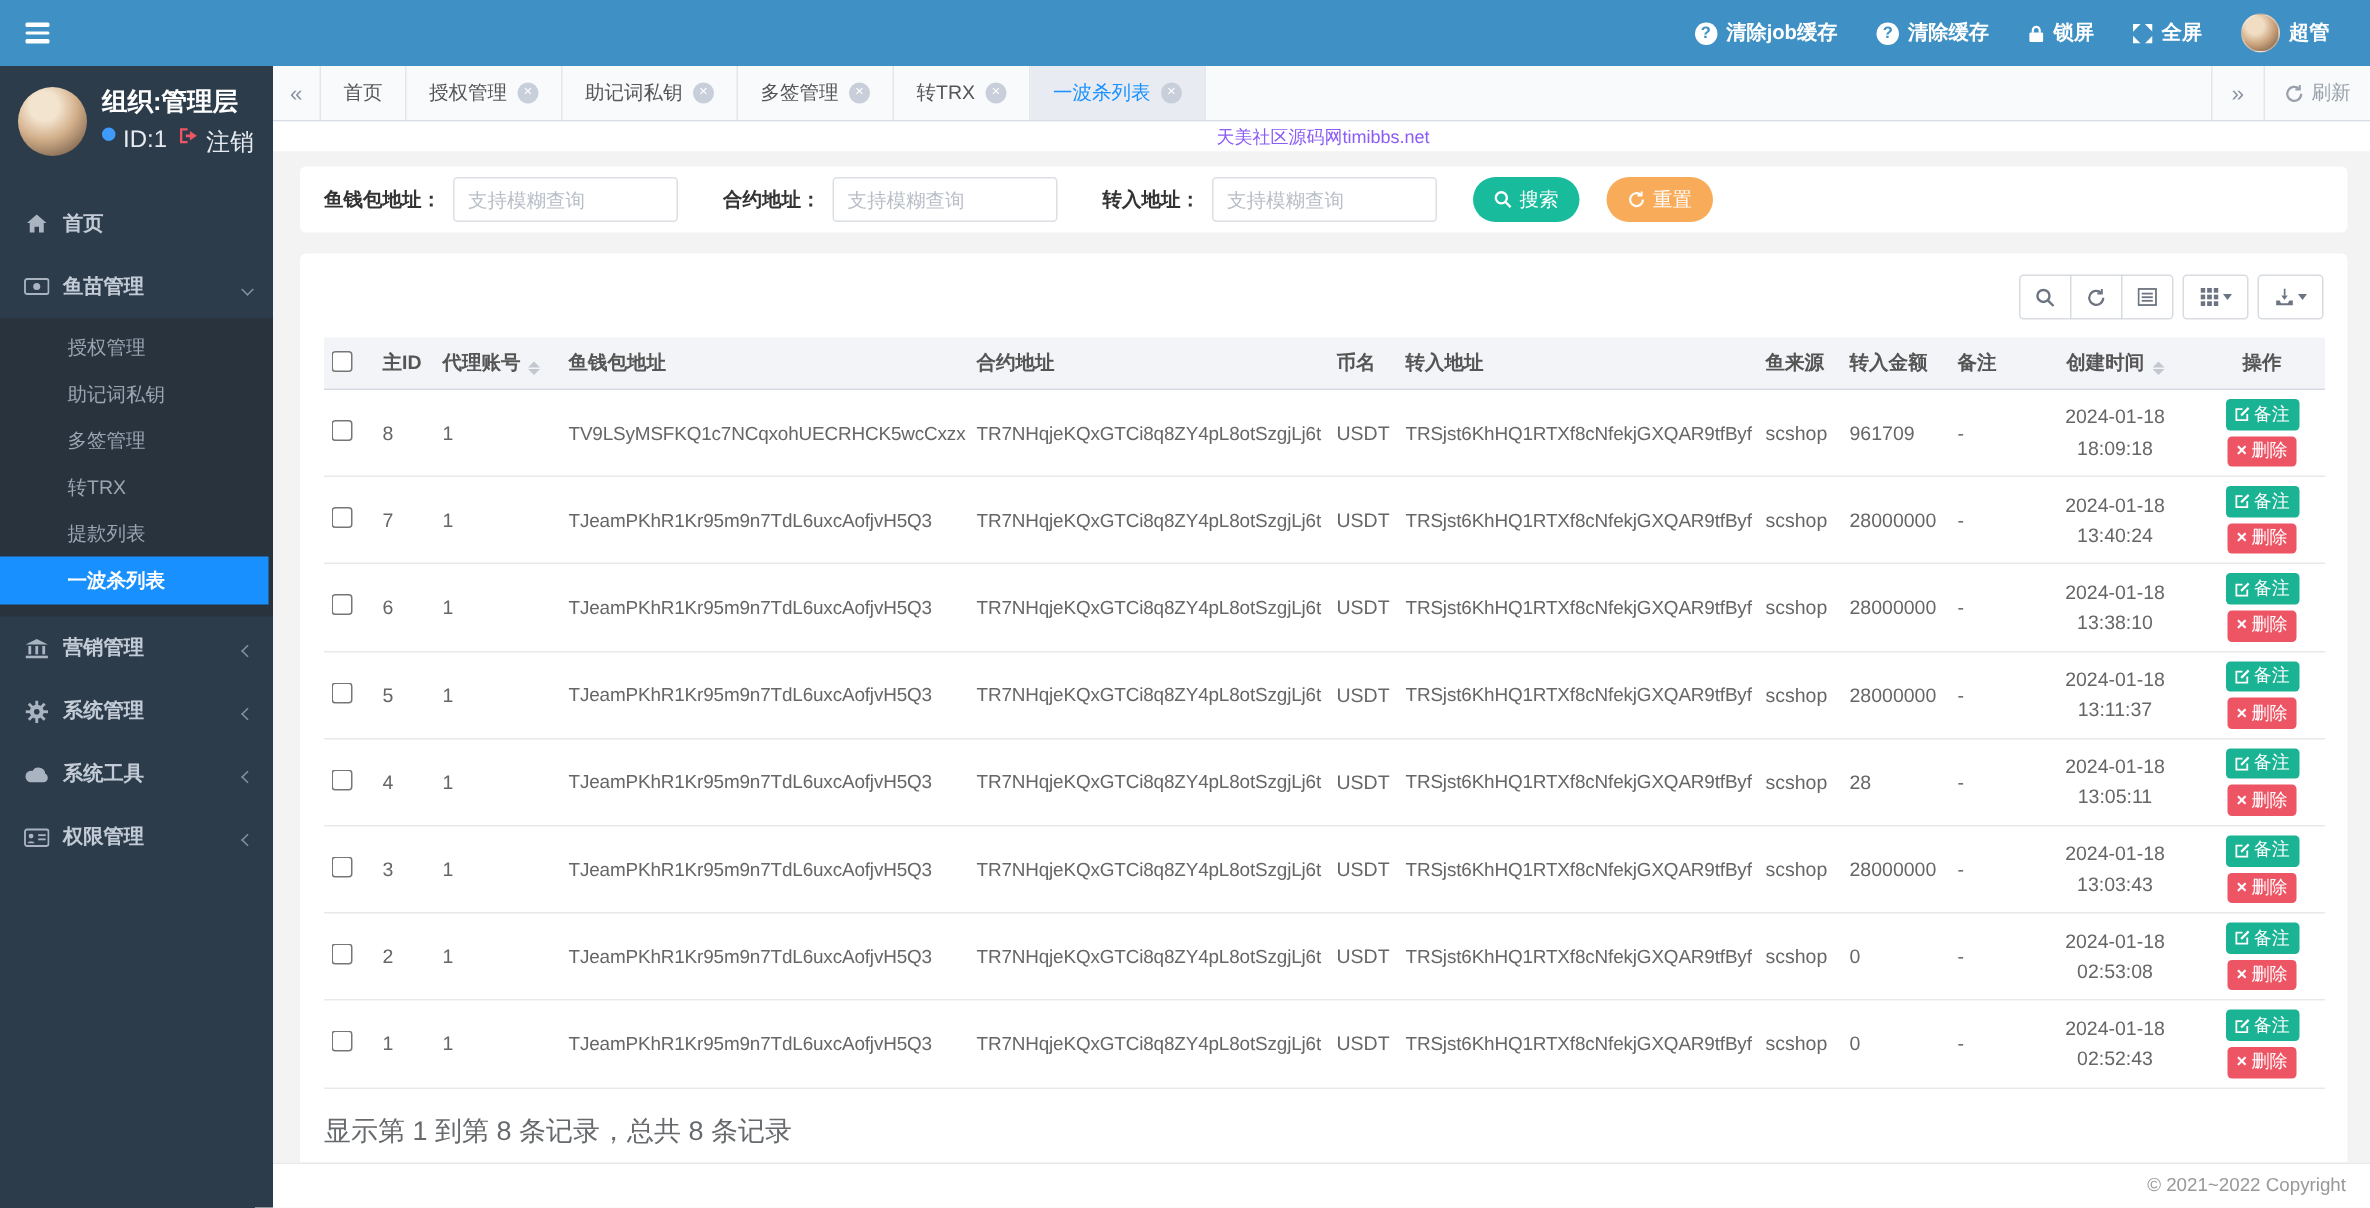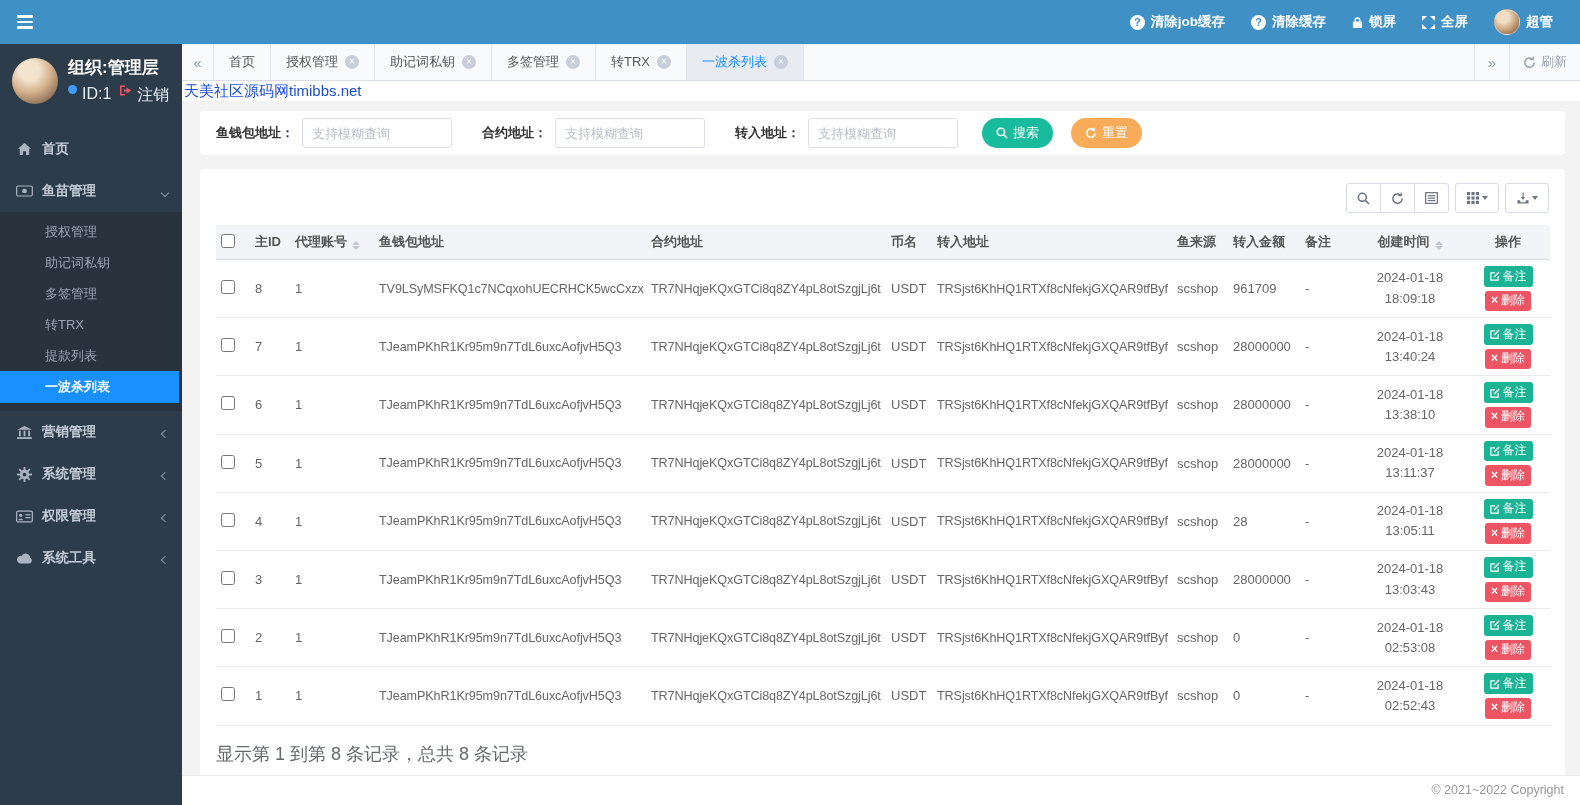--- a/index.html
+++ b/index.html
@@ -42,21 +42,21 @@
   .content { position:absolute; top:44px; left:182px; right:0; bottom:0; display:flex; flex-direction:column; }
 
   .tabbar { height:37px; background:#f9fafb; border-bottom:1px solid #d8dce3; display:flex; align-items:stretch; font-size:13px; color:#555; }
   .tab-arrow { width:32px; display:flex; align-items:center; justify-content:center; color:#8a93a2; font-size:15px; border-right:1px solid #e4e6eb; cursor:pointer; }
   .tab { display:flex; align-items:center; gap:7px; padding:0 15px; border-right:1px solid #e4e6eb; cursor:pointer; white-space:nowrap; }
   .tab.active { background:#e8ecf2; color:#1890ff; }
   .tab-close { width:14px; height:14px; border-radius:50%; background:#c8cfda; color:#fff; font-size:10px; line-height:13px; text-align:center; display:inline-block; }
   .tab-controls { margin-left:auto; display:flex; align-items:stretch; }
   .tab-ctrl { display:flex; align-items:center; gap:5px; padding:0 13px; border-left:1px solid #e4e6eb; color:#98a0ab; cursor:pointer; font-size:13px; }
 
-  .breadcrumb { height:20px; line-height:20px; background:#fff; font-size:15px; color:#1d4ed8; padding-left:2px; }
+  .breadcrumb { height:20px; line-height:20px; background:#fff; font-size:12px; color:#8b5cf6; padding-left:2px;text-align:center; }
 
   .main { flex:1; background:#f3f3f4; overflow:hidden; }
 
   .card { background:#fff; border-radius:4px; margin:10px 15px 0 18px; }
   .filter-card { height:44px; display:flex; align-items:center; padding:0 16px; gap:30px; }
   .fgroup { display:flex; align-items:center; gap:8px; }
   .flabel { font-size:13px; font-weight:700; color:#333; white-space:nowrap; }
   .finput { width:150px; height:30px; border:1px solid #dcdfe4; border-radius:3px; padding:0 9px; font-size:13px; color:#333; outline:none; }
   .finput::placeholder { color:#b9bec7; }
   .btn-pill { height:30px; border:none; border-radius:15px; color:#fff; font-size:13px; padding:0 14px; display:inline-flex; align-items:center; gap:5px; cursor:pointer; }
@@ -215,39 +215,39 @@
           <circle cx="8" cy="8" r="5"></circle>
             <circle cx="8" cy="8" r="2" fill="#2d3c4b"></circle>
         </svg>
       </span>
       <span>系统管理</span>
       <span class="chev-box"><i class="chev left"></i></span>
     </div>
 
     <div class="m-item">
       <span class="micon">
+        <svg viewBox="0 0 18 12" width="17" height="11">
+            <path d="M5 11.5 a4.2 4.2 0 1 1 .9-8.3 A5 5 0 0 1 15.2 5.3 A3.3 3.3 0 0 1 14.3 11.5 Z" fill="currentColor"></path>
+          </svg>
+      </span>
+      <span>系统工具</span>
+      <span class="chev-box"><i class="chev left"></i></span>
+    </div>
+
+    <div class="m-item">
+      <span class="micon">
         <svg viewBox="0 0 18 13" width="17" height="13">
             <rect x="0.7" y="0.7" width="16.6" height="11.6" rx="1.5" fill="none" stroke="currentColor" stroke-width="1.3"></rect>
             <circle cx="5" cy="5.3" r="1.7" fill="currentColor"></circle>
             <path d="M2.6 10.4 C2.6 8.4 7.4 8.4 7.4 10.4 Z" fill="currentColor"></path>
             <rect x="10" y="4" width="5.3" height="1.3" fill="currentColor"></rect>
             <rect x="10" y="7" width="5.3" height="1.3" fill="currentColor"></rect>
           </svg>
       </span>
       <span>权限管理</span>
-      <span class="chev-box"><i class="chev left"></i></span>
-    </div>
-
-    <div class="m-item">
-      <span class="micon">
-        <svg viewBox="0 0 18 12" width="17" height="11">
-            <path d="M5 11.5 a4.2 4.2 0 1 1 .9-8.3 A5 5 0 0 1 15.2 5.3 A3.3 3.3 0 0 1 14.3 11.5 Z" fill="currentColor"></path>
-          </svg>
-      </span>
-      <span>系统工具</span>
       <span class="chev-box"><i class="chev left"></i></span>
     </div>
   </div>
 </div>
 
 <div class="content">
 
   <div class="tabbar">
     <div class="tab-arrow">«</div>
     <div class="tab">

